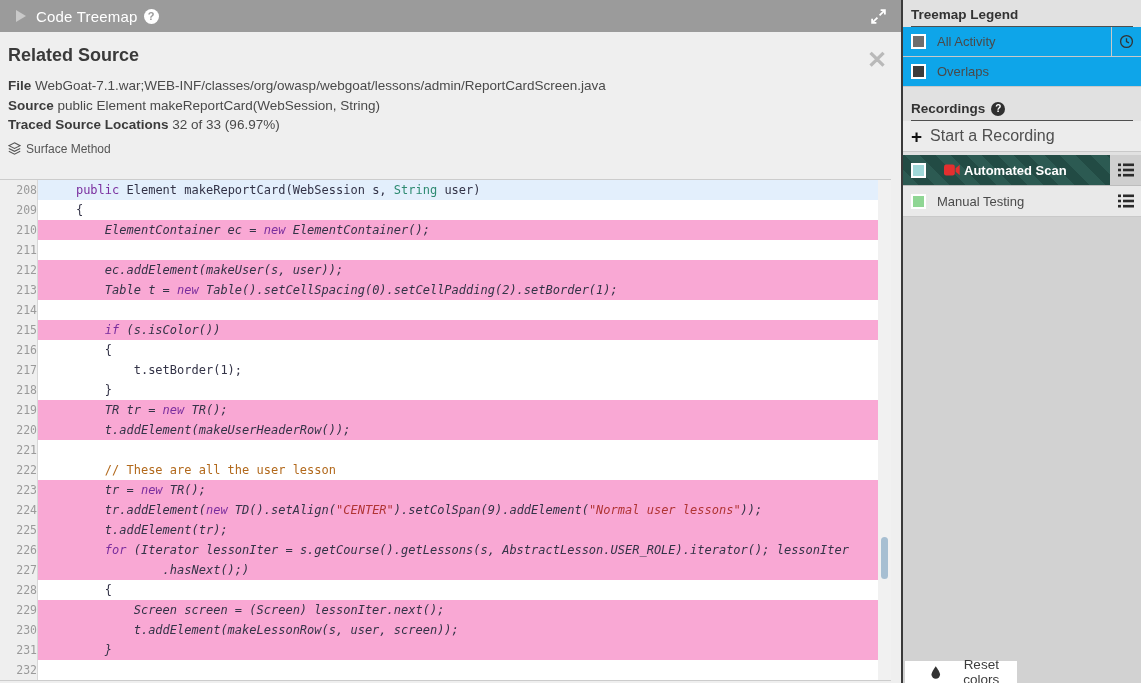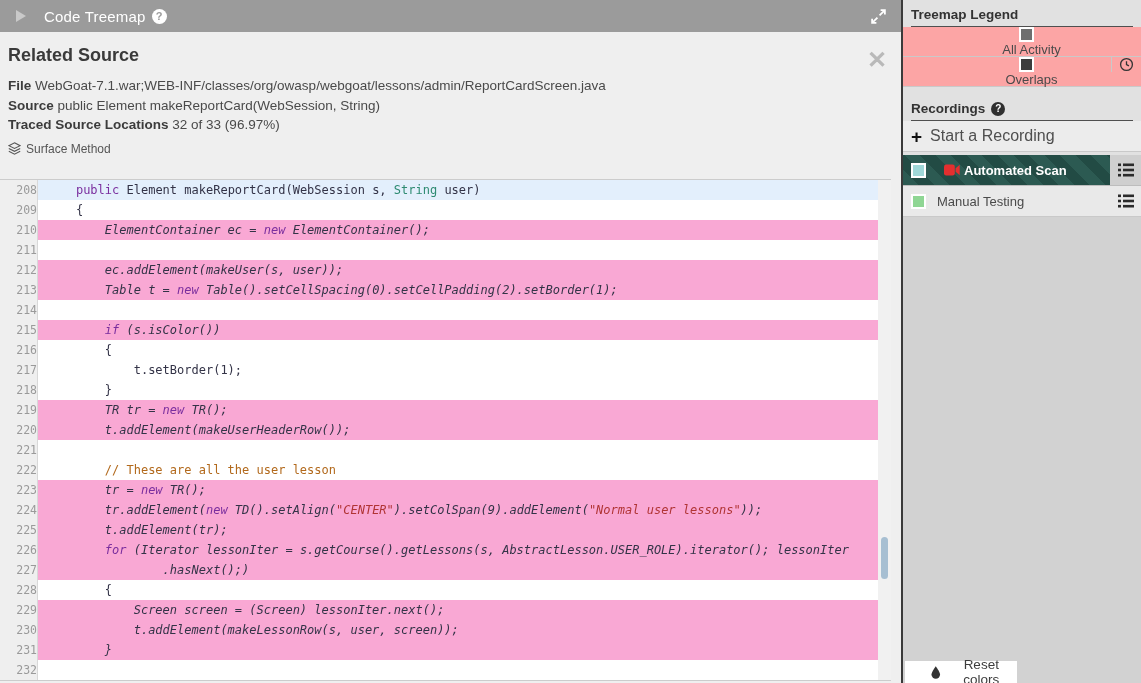--- a/index.html
+++ b/index.html
@@ -5,21 +5,21 @@
   * { margin:0; padding:0; box-sizing:border-box; }
   html,body { background:#fff; }
   .app { position:relative; width:1141px; height:683px; overflow:hidden;
          font-family:"Liberation Sans", sans-serif; background:#efefef; }
 
   
   .left-panel { position:absolute; left:0; top:0; width:901px; height:683px; background:#efefef; }
   .header { height:32px; background:#9b9b9b; display:flex; align-items:center; }
   .tri { width:0; height:0; border-left:10px solid #c9c9c9; border-top:6px solid transparent;
          border-bottom:6px solid transparent; margin-left:16px; cursor:pointer; }
-  .hdr-title { color:#fff; font-size:15px; margin-left:18px; letter-spacing:.2px; }
+  .hdr-title { color:#fff; font-size:15px; margin-left:10px; letter-spacing:.2px; }
   .help-badge { width:15px; height:15px; border-radius:50%; background:#fff; color:#9b9b9b;
         font-weight:bold; font-size:11px; display:inline-flex; align-items:center;
         justify-content:center; margin-left:6px; }
   .expand-btn { margin-left:auto; margin-right:14px; display:flex; cursor:pointer; }
 
   .panel-body { position:relative; height:651px; }
   .close-x { position:absolute; top:16px; right:14px; font-size:24px; color:#b9b9b9;
              line-height:1; cursor:pointer; font-weight:bold; font-family:"Liberation Sans",sans-serif; }
   .rs-title { padding:13px 0 0 8px; font-size:18px; font-weight:bold; color:#3a3a3a; }
   .info-block { padding:10px 0 0 8px; font-size:13.5px; color:#4a4a4a; }
@@ -51,22 +51,22 @@
   
   .sidebar { position:absolute; left:901px; top:0; width:240px; height:683px;
              background:#d2d2d2; border-left:2px solid #3a3a3a; }
   .sb-top { background:#e1e1e1; }
   .sb-heading { margin:0 8px; padding:7px 0 4px; font-size:13.5px; font-weight:bold;
                 color:#333; border-bottom:1px solid #4f4f4f; display:flex; align-items:center; gap:6px; }
   .sb-heading.recordings { margin-top:7px; }
   .help-dark { width:14px; height:14px; border-radius:50%; background:#2f2f2f; color:#fff;
                font-weight:bold; font-size:10px; display:inline-flex; align-items:center;
                justify-content:center; }
-  .legend-row { height:30px; display:flex; align-items:center; background:#fca5a5;
-                border-bottom:1px solid #c9c9c9; padding-left:8px; cursor:pointer;flex-direction:column; }
+  .legend-row { height:30px; display:flex; align-items:center; background:#0ea5e9;
+                border-bottom:1px solid #c9c9c9; padding-left:8px; cursor:pointer; }
   .swatch { width:15px; height:15px; border:2px solid #fff; flex:none; }
   .legend-label { margin-left:11px; font-size:13px; color:#4a4a4a; }
   .time-cell { margin-left:auto; width:30px; align-self:stretch; border-left:1px solid #c9c9c9;
                display:flex; align-items:center; justify-content:center; cursor:pointer; }
   .start-row { height:31px; display:flex; align-items:center; padding-left:8px; gap:8px;
                background:#ececec; border-bottom:1px solid #c9c9c9; font-size:16px; color:#4f4f4f;
                margin-bottom:3px; cursor:pointer; }
   .plus-glyph { font-size:19px; font-weight:bold; color:#111; line-height:1; }
   .rec-row { height:31px; display:flex; align-items:center; background:#e9e9e9;
              border-bottom:1px solid #c9c9c9; position:relative; cursor:pointer; }

